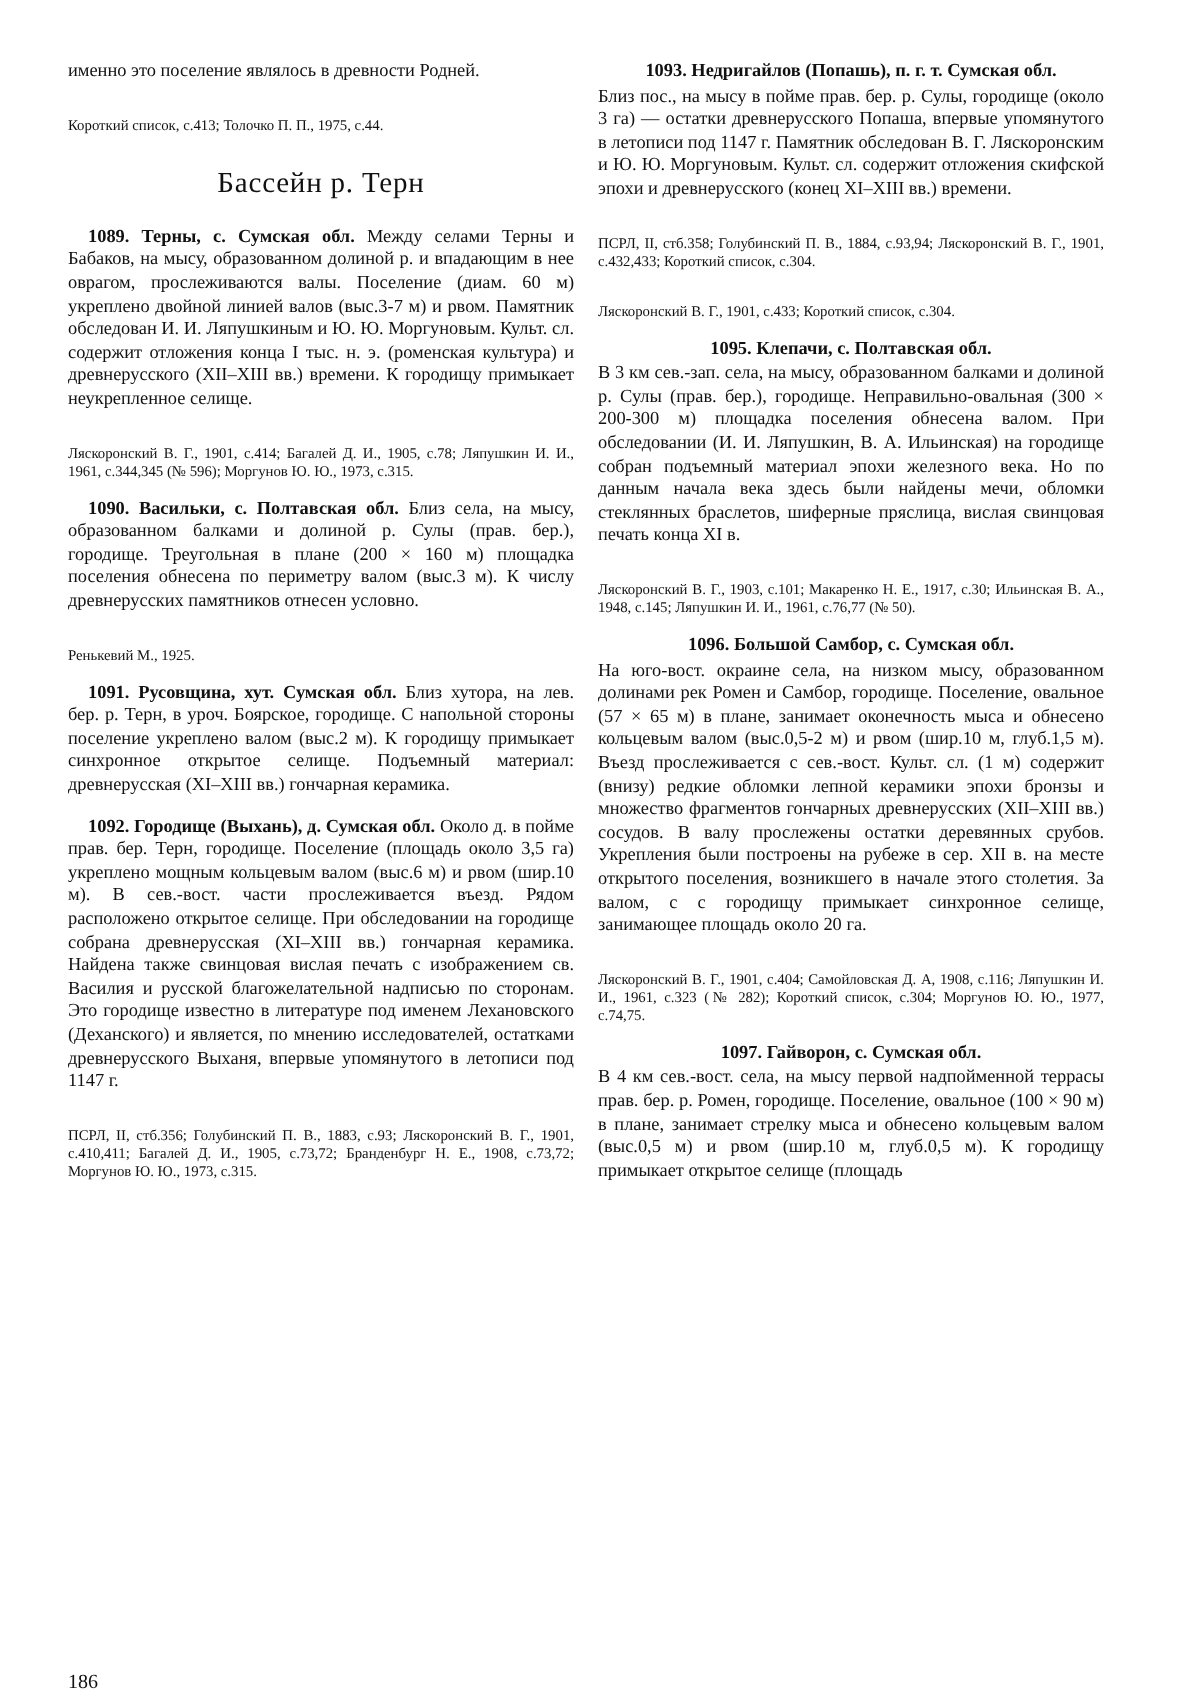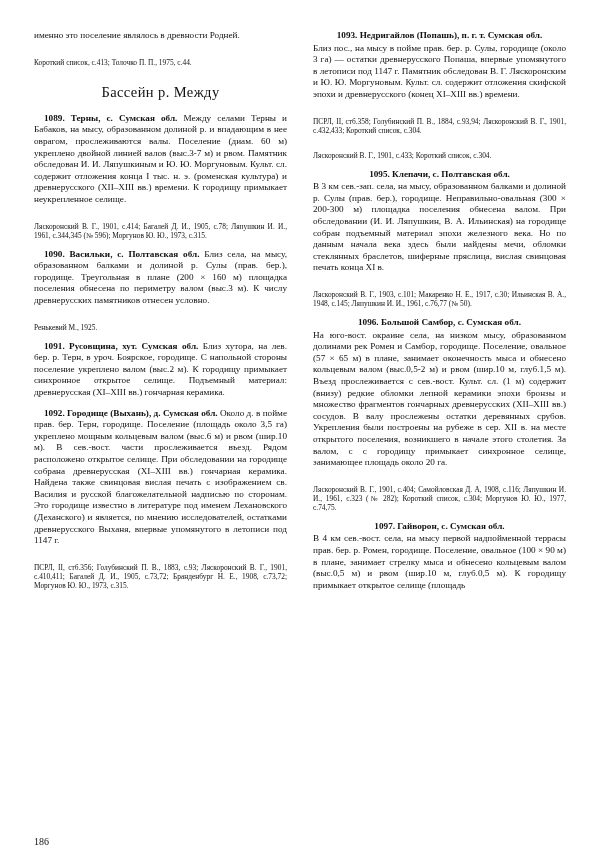--- a/index.html
+++ b/index.html
@@ -17,21 +17,21 @@
   }
   .page {
     position: relative;
     width: 600px;
     height: 849px;
     box-sizing: border-box;
     padding: 30px 34px 22px 34px;
   }
   .columns {
     display: flex;
-    gap: 26px;
+    gap: 12px;
     height: 770px;
   }
   .col {
     width: 253px;
     font-size: 9.2px;
     line-height: 1.26;
     text-align: justify;
   }
   .para {
     margin: 0 0 0 0;
@@ -81,21 +81,21 @@
 </head>
 <body>
 
 <div class="page">
   <div class="columns">
 
     <div class="col">
       <p class="para">именно это поселение являлось в древности Родней.</p>
       <p class="refs">Короткий список, с.413; Толочко П. П., 1975, с.44.</p>
 
-      <h2 class="sec-title">Бассейн р. Между</h2>
+      <h2 class="sec-title">Бассейн р. Терн</h2>
 
       <div class="entry entry-first">
         <p class="para indent"><span class="entry-head">1089. Терны, с. Сумская обл.</span><span class="entry-body"> Между селами Терны и Бабаков, на мысу, образованном долиной р. и впадающим в нее оврагом, прослеживаются валы. Поселение (диам. 60 м) укреплено двойной линией валов (выс.3-7 м) и рвом. Памятник обследован И. И. Ляпушкиным и Ю. Ю. Моргуновым. Культ. сл. содержит отложения конца I тыс. н. э. (роменская культура) и древнерусского (XII–XIII вв.) времени. К городищу примыкает неукрепленное селище.</span></p>
         <p class="refs">Ляскоронский В. Г., 1901, с.414; Багалей Д. И., 1905, с.78; Ляпушкин И. И., 1961, с.344,345 (№ 596); Моргунов Ю. Ю., 1973, с.315.</p>
       </div>
 
       <div class="entry">
         <p class="para indent"><span class="entry-head">1090. Васильки, с. Полтавская обл.</span><span class="entry-body"> Близ села, на мысу, образованном балками и долиной р. Сулы (прав. бер.), городище. Треугольная в плане (200 × 160 м) площадка поселения обнесена по периметру валом (выс.3 м). К числу древнерусских памятников отнесен условно.</span></p>
         <p class="refs">Ренькевий М., 1925.</p>
       </div>

